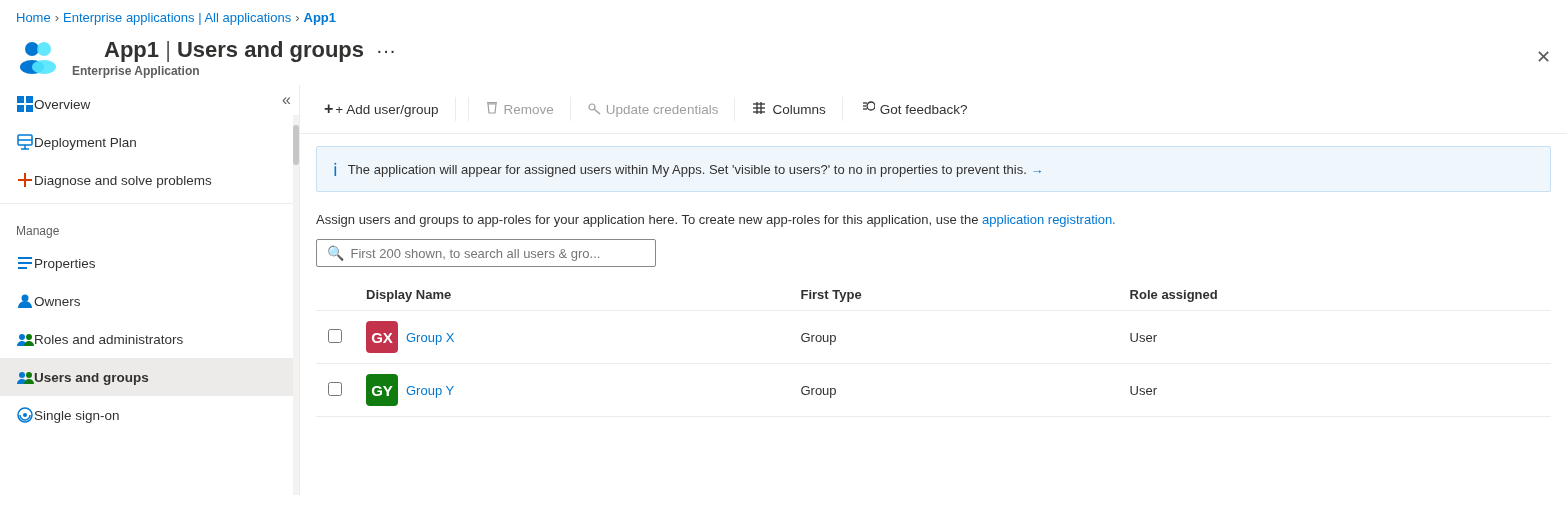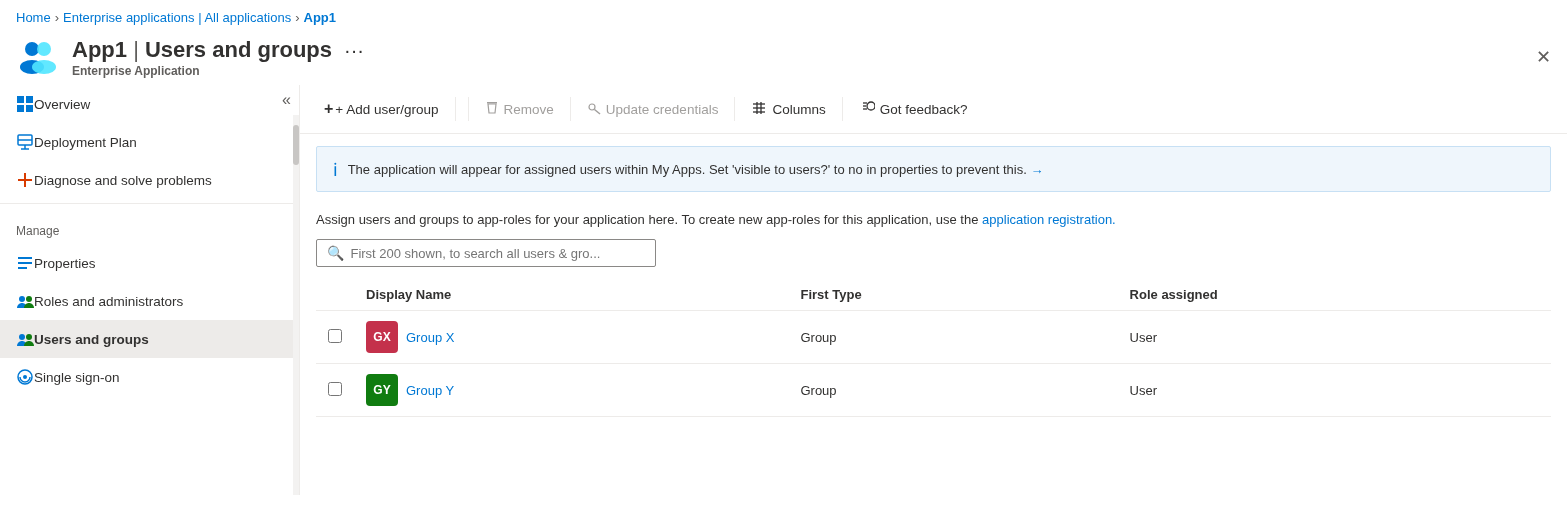--- a/index.html
+++ b/index.html
@@ -16,21 +16,21 @@
 
     
     .page-header {
       display: flex; align-items: center; padding: 6px 16px 6px 16px;
       border-bottom: none; position: relative;
     }
     .page-header .app-icon {
       width: 44px; height: 44px; margin-right: 12px; flex-shrink: 0;
     }
     .page-header .title-block { display: flex; flex-direction: column; }
-    .page-header .title-line { display: flex; align-items: center; gap: 8px; }
+    .page-header .title-line { display: flex; align-items: center; gap: 8px; margin-left: 32px; }
     .page-header h1 { font-size: 22px; font-weight: 600; color: #323130; }
     .page-header .app-sub { font-size: 12px; color: #605e5c; margin-top: 1px; font-weight: bold; }
     .page-header .ellipsis-btn {
       background: none; border: none; cursor: pointer; font-size: 20px;
       color: #323130; padding: 0 4px; line-height: 1;
     }
     .close-btn {
       position: absolute; right: 16px; top: 50%; transform: translateY(-50%);
       background: none; border: none; cursor: pointer; font-size: 18px; color: #605e5c;
     }
@@ -122,21 +122,21 @@
       padding: 10px 12px; font-size: 13px; color: #323130;
       border-bottom: 1px solid #edebe9; vertical-align: middle;
     }
     .checkbox-cell { width: 32px; text-align: center; }
     .checkbox-cell input[type="checkbox"] { cursor: pointer; width: 14px; height: 14px; }
 
     
     .avatar {
       width: 32px; height: 32px; border-radius: 4px;
       display: inline-flex; align-items: center; justify-content: center;
-      font-size: 12px; font-weight: 700; color: #fff; margin-right: 8px;
+      font-size: 15px; font-weight: 700; color: #fff; margin-right: 8px;
       flex-shrink: 0;
     }
     .avatar-red { background: #c4314b; }
     .avatar-green { background: #107c10; }
 
     .name-cell { display: flex; align-items: center; }
     .name-link { color: #0078d4; text-decoration: none; cursor: pointer; }
 
     
     .icon-svg { width: 18px; height: 18px; }
@@ -220,20 +220,29 @@
       <span class="nav-icon">
         <svg class="icon-svg" viewBox="0 0 18 18">
             <rect x="2" y="3" width="14" height="2" fill="#0078d4"></rect>
             <rect x="2" y="8" width="14" height="2" fill="#0078d4"></rect>
             <rect x="2" y="13" width="9" height="2" fill="#0078d4"></rect>
           </svg>
       </span>
       <span>Properties</span>
     </div>
 
+    <div class="nav-item">
+      <span class="nav-icon">
+        <svg class="icon-svg" viewBox="0 0 18 18">
+          <circle cx="9" cy="6" r="3.5" fill="#0078d4"></circle>
+          <path d="M2 16c0-3.866 3.134-7 7-7s7 3.134 7 7" fill="#0078d4"></path>
+        </svg>
+      </span>
+      <span>Owners</span>
+    </div>
 
     <div class="nav-item">
       <span class="nav-icon">
         <svg class="icon-svg" viewBox="0 0 18 18">
           <circle cx="6" cy="7" r="3" fill="#0078d4"></circle>
           <circle cx="13" cy="7" r="3" fill="#107c10"></circle>
           <path d="M1 16c0-2.76 2.24-5 5-5s5 2.24 5 5" fill="#0078d4"></path>
           <path d="M8 16c0-2.76 2.24-5 5-5s5 2.24 5 5" fill="#107c10"></path>
         </svg>
       </span>

